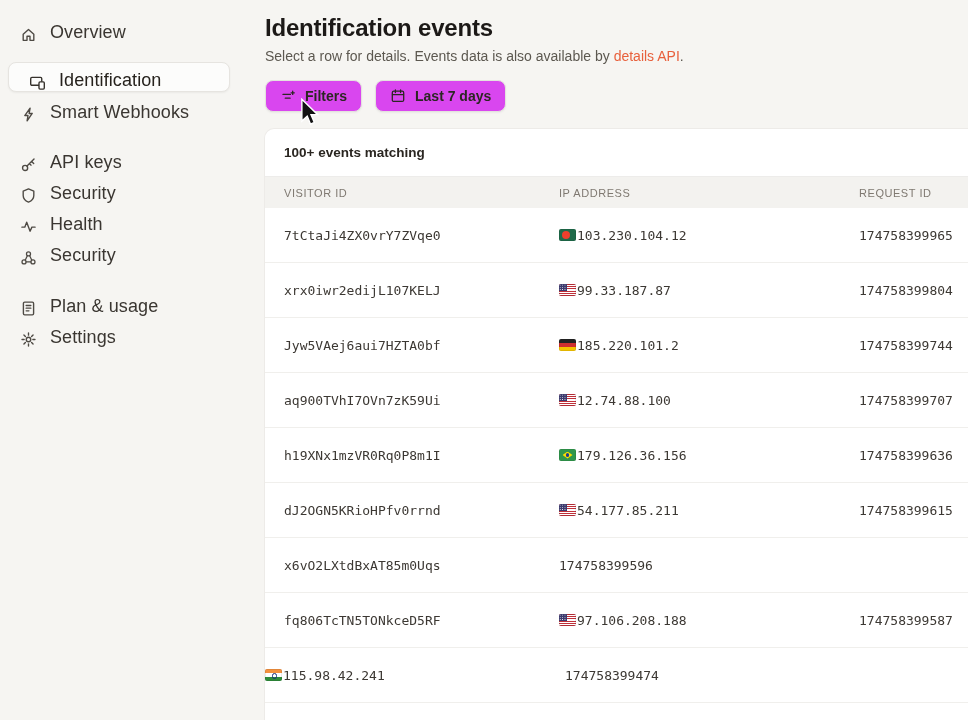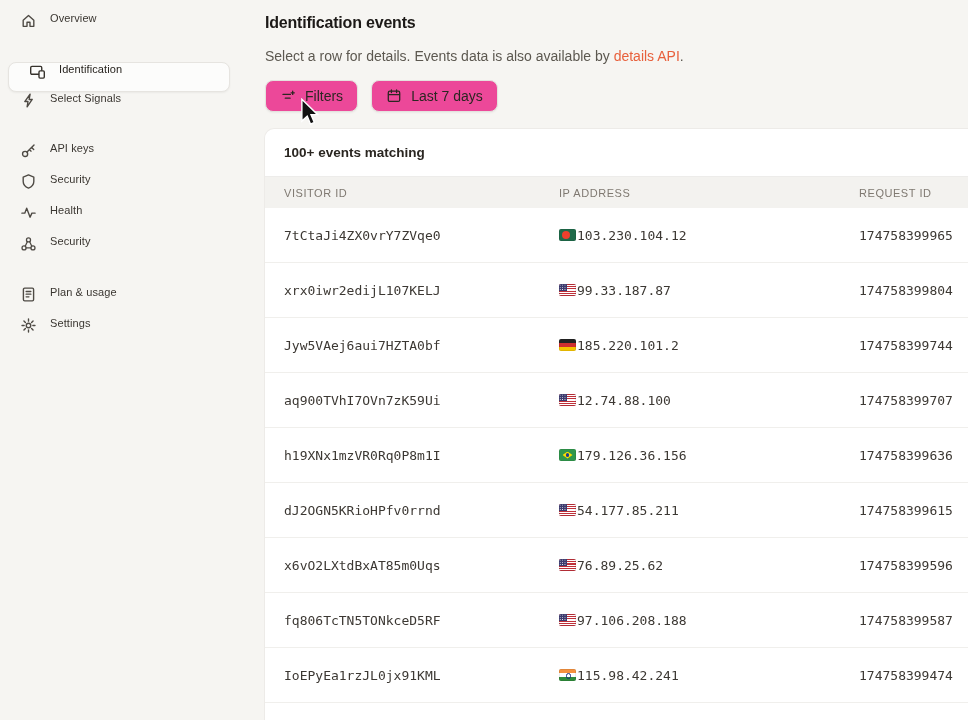--- a/index.html
+++ b/index.html
@@ -10,43 +10,43 @@
     background:#f6f5f2;
     color:#29251f;
     -webkit-font-smoothing:antialiased;
   }
   svg { display:block; }
   .icon { flex:0 0 auto; }
 
   
   .sidebar { position:absolute; left:0; top:0; width:264px; height:720px; padding-top:12px; }
   .side-item {
-    height:31px; display:flex; align-items:flex-start; gap:13px;
-    padding-left:20px; font-size:11px; color:#3a3631; cursor:pointer;
+    height:31px; display:flex; align-items:flex-end; gap:13px;
+    padding-left:20px; font-size:18px; color:#3a3631; cursor:pointer;
   }
   .side-item .lbl { letter-spacing:0.1px; }
   .side-item.selected {
     margin-left:8px; width:222px; height:30px;
     background:#fcfcfb; border:1px solid #e6e4e0; border-radius:8px;
     box-shadow:0 1px 2px rgba(28,25,23,.05);
     color:#26221d; font-weight:500;
   }
   .side-gap-sm { height:19px; } .side-gap-md { height:20px; }
 
   
   .main { position:absolute; left:265px; top:0; width:843px; height:720px; }
-  .page-title { position:absolute; top:14px; left:0; font-size:16px; font-weight:700; letter-spacing:-0.2px; color:#1c1917; }
+  .page-title { position:absolute; top:14px; left:0; font-size:24px; font-weight:700; letter-spacing:-0.2px; color:#1c1917; }
   .subtitle { position:absolute; top:48px; left:0; font-size:14px; color:#5c5850; }
   .subtitle .link { color:#e8603c; cursor:pointer; }
 
   .toolbar { position:absolute; top:80px; left:0; display:flex; gap:13px; }
   .btn {
     height:32px; display:flex; align-items:center; gap:9px; padding:8px 14px;
-    background:#ec4899; border:1px solid #e4e2de; border-radius:8px;
-    font-size:14px; font-weight:400; color:#2b2722; cursor:pointer;
+    background:#d946ef; border:1px solid #e4e2de; border-radius:8px;
+    font-size:14px; font-weight:700; color:#2b2722; cursor:pointer;
     box-shadow:0 1px 2px rgba(28,25,23,.05);
   }
 
   
   .card {
     position:absolute; top:128px; left:-1px; width:844px; height:592px;
     background:#ffffff; border:1px solid #edebe8; border-bottom:none;
     border-radius:10px 10px 0 0;
   }
   .summary-row { height:48px; display:flex; align-items:center; padding-left:19px;
@@ -100,21 +100,21 @@
         </svg>
     </span>
     <span class="lbl">Identification</span>
   </div>
   <div class="side-item">
     <span class="icon">
       <svg width="17" height="17" viewBox="0 0 16 16" fill="none" stroke="#4e4a44" stroke-width="1.3" stroke-linecap="round" stroke-linejoin="round">
           <path d="M9.5 2 4.5 9h3l-.8 5 4.8-7H8.6L9.5 2z"></path>
         </svg>
     </span>
-    <span class="lbl">Select Signals</span>
+    <span class="lbl">Smart Webhooks</span>
   </div>
   <div class="side-gap-sm"></div>
   <div class="side-item">
     <span class="icon">
       <svg width="17" height="17" viewBox="0 0 16 16" fill="none" stroke="#4e4a44" stroke-width="1.3" stroke-linecap="round" stroke-linejoin="round">
           <circle cx="4.8" cy="11.2" r="2.4"></circle>
           <path d="M6.6 9.4 13.2 2.8M10.9 5.1l2 2M8.9 7.1l1.5 1.5"></path>
         </svg>
     </span>
     <span class="lbl">API keys</span>
@@ -244,36 +244,31 @@
     <div class="t-row">
       <span class="c-visitor">dJ2OGN5KRioHPfv0rrnd</span>
       <span class="c-ip cell-ip">
           <span class="flag flag-us"></span>
           <span>54.177.85.211</span>
         </span>
       <span class="c-req">174758399615</span>
     </div>
     <div class="t-row">
       <span class="c-visitor">x6vO2LXtdBxAT85m0Uqs</span>
-      <span class="c-ip cell-ip">
-          <span class="flag flag-us"></span>
-          <span>76.89.25.62</span>
-        </span>
       <span class="c-req">174758399596</span>
     </div>
     <div class="t-row">
       <span class="c-visitor">fq806TcTN5TONkceD5RF</span>
       <span class="c-ip cell-ip">
           <span class="flag flag-us"></span>
           <span>97.106.208.188</span>
         </span>
       <span class="c-req">174758399587</span>
     </div>
     <div class="t-row">
-      <span class="c-visitor">IoEPyEa1rzJL0jx91KML</span>
       <span class="c-ip cell-ip">
           <span class="flag flag-in"></span>
           <span>115.98.42.241</span>
         </span>
       <span class="c-req">174758399474</span>
     </div>
   </section>
 </main>
 
 <div class="cursor">

